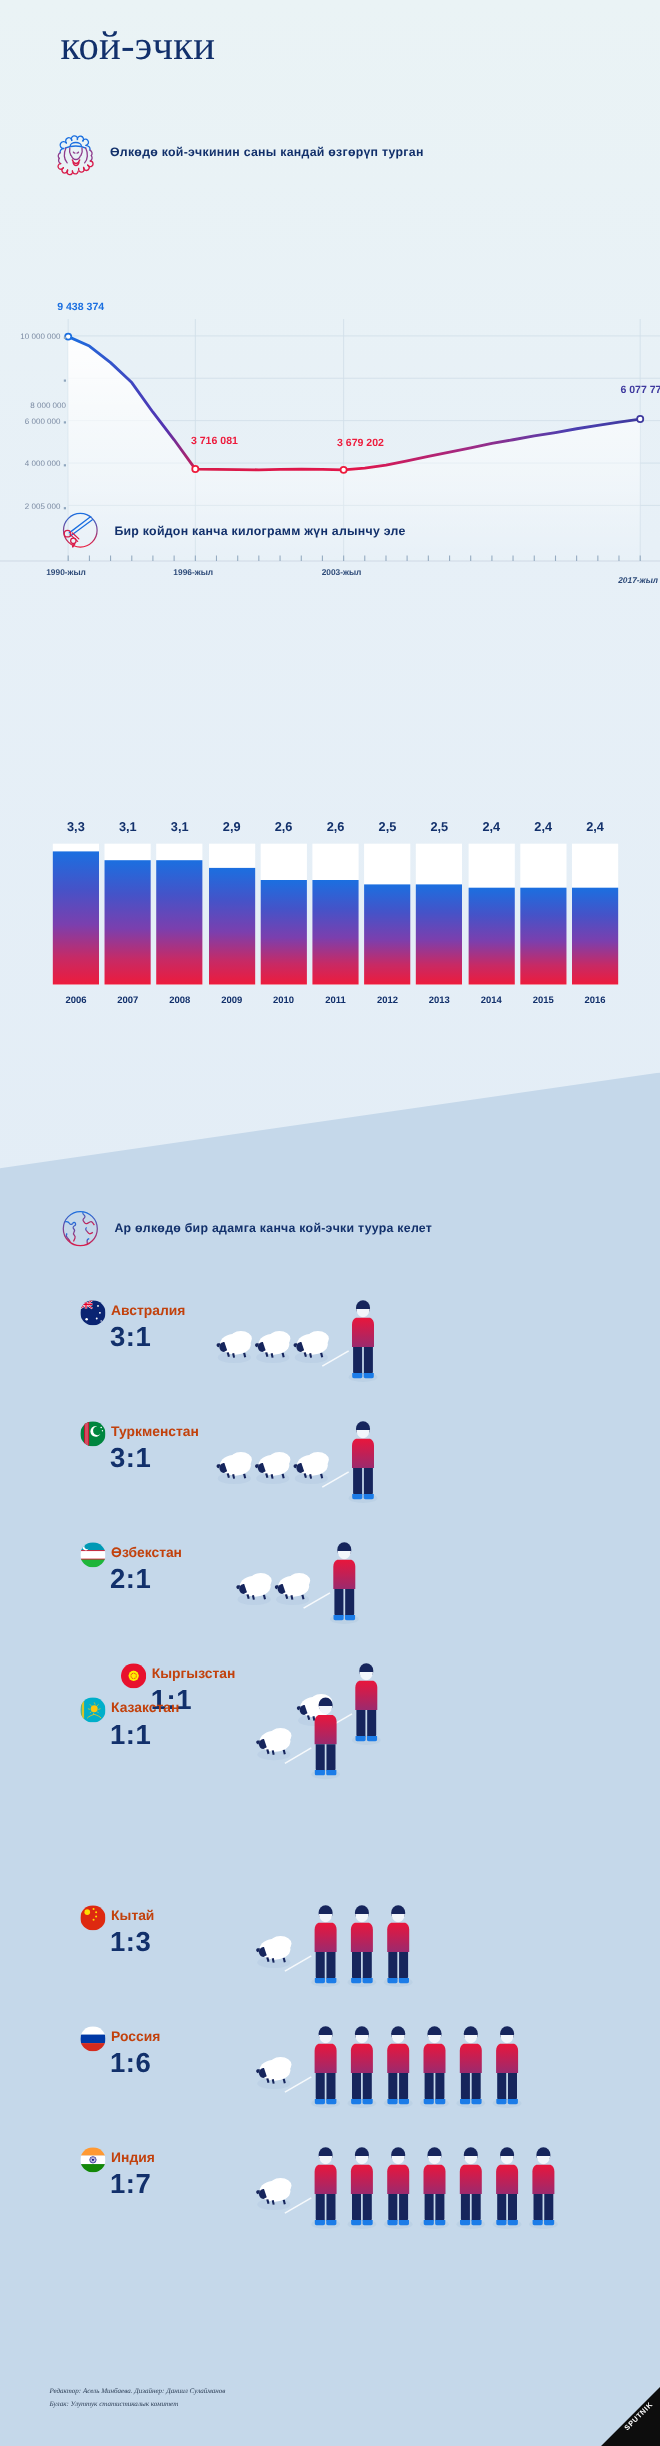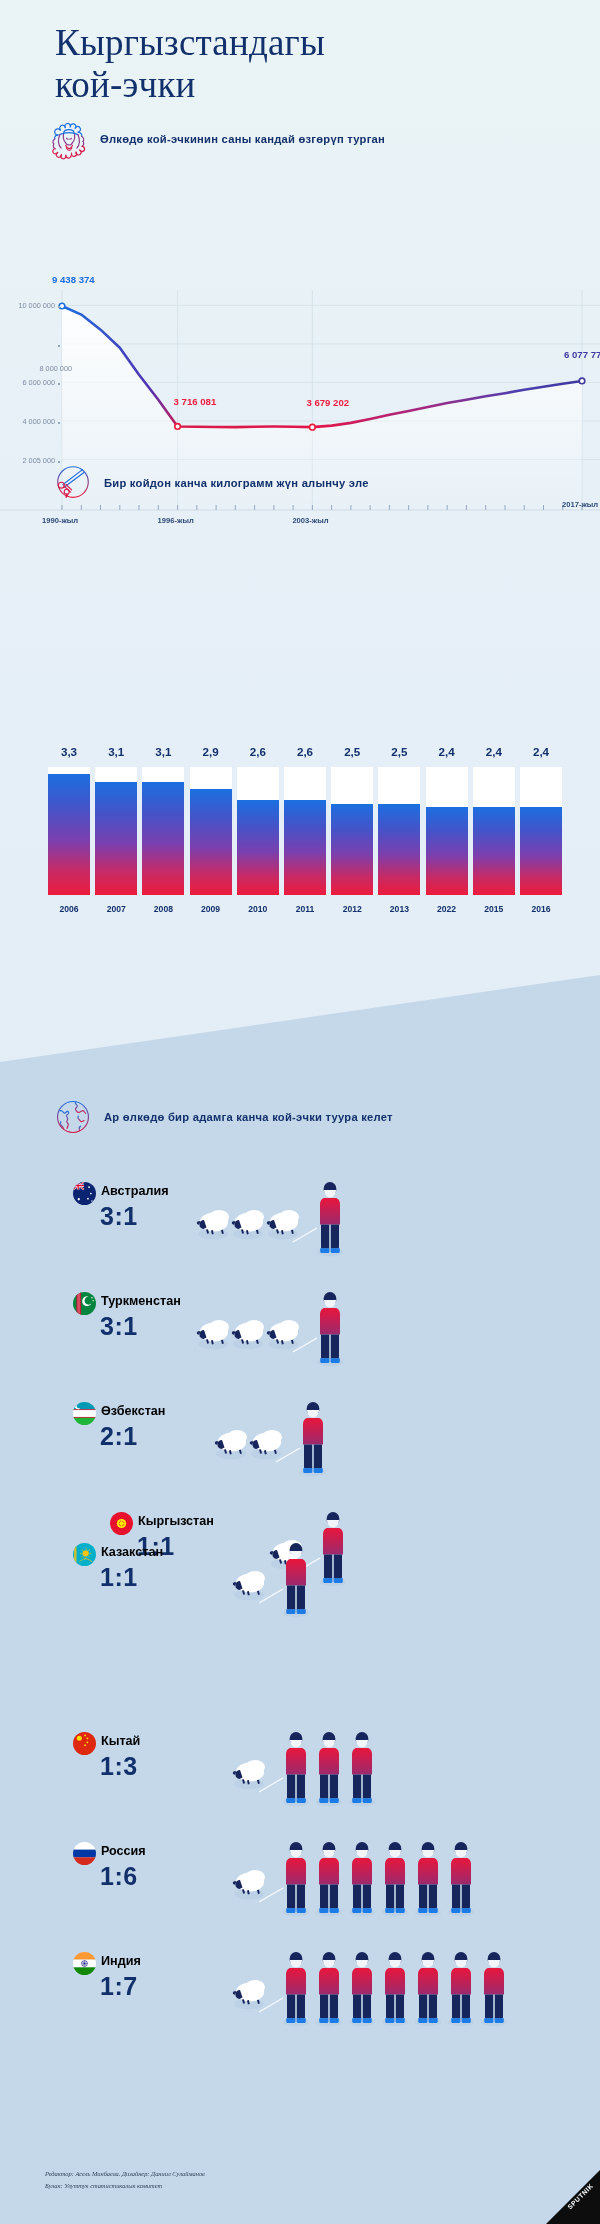--- a/index.html
+++ b/index.html
@@ -37,37 +37,36 @@
   .bval{position:absolute;font-size:11.6px;font-weight:bold;color:#12306b;text-align:center;}
   .bar{position:absolute;bottom:0;width:38px;background:#ffffff;
      box-shadow:0 0 0 0px rgba(0,0,0,0);}
   .bar .fill{position:absolute;left:0;right:0;bottom:0;
      background:linear-gradient(180deg,#1b6fe0 0%,#4553c8 28%,#7b3fae 55%,#c72a65 80%,#ed1b3c 100%);}
   .byear{position:absolute;font-size:8.6px;font-weight:bold;color:#12306b;text-align:center;}
 
   
   .crow{position:absolute;left:0;width:600px;height:110px;}
   .cflag{position:absolute;left:73px;top:6px;width:23px;height:23px;border-radius:50%;overflow:hidden;}
-  .cname{position:absolute;left:101px;top:8px;font-size:12.6px;font-weight:bold;color:#000000;white-space:nowrap;}
+  .cname{position:absolute;left:101px;top:8px;font-size:12.6px;font-weight:bold;color:#c2410c;white-space:nowrap;}
   .cratio{position:absolute;left:100px;top:26px;font-size:25px;font-weight:bold;color:#12306b;letter-spacing:.5px;}
   .figs{position:absolute;left:230px;top:0px;height:80px;}
 
   
   #footer{position:absolute;left:45px;top:2168px;font-size:6.4px;color:#2b3d55;
      font-family:"Liberation Serif", serif;font-style:italic;line-height:1.85;}
   #logo{position:absolute;right:0px;top:2170px;width:62px;height:54px;}
 </style>
 </head>
 <body>
 
 <div id="bg-top"></div>
 <div id="bg-bottom"></div>
 
 <div id="title">
-  <span class="l1">Кыргызстандагы</span>
   <span class="l2">кой-эчки</span>
 </div>
 
 <div class="sec-head" style="left:48px;top:118px;">
   <span class="sec-icon">
     <svg viewBox="0 0 44 44" width="42" height="42">
       <g fill="none" stroke-width="1.25" stroke-linecap="round">
         <g stroke="#1b6fe0">
           <path d="M13 12.5a3 3 0 1 1 5.2-2.6"></path>
             <path d="M18 10.2a3 3 0 1 1 5.6-1.2"></path>
@@ -164,32 +163,32 @@
       <line x1="582.0" y1="257" x2="582.0" y2="262" stroke="#8fa6bd" stroke-width="1"></line>
       <path d="M62.00 58.00 L81.26 66.57 L100.52 81.67 L119.78 99.78 L139.04 126.74 L158.30 151.78 L177.56 178.43 L196.81 178.74 L216.07 178.93 L235.33 179.13 L254.59 178.74 L273.85 178.55 L293.11 178.74 L312.37 179.14 L331.63 177.59 L350.89 174.89 L370.15 171.04 L389.41 166.80 L408.67 162.95 L427.93 159.10 L447.19 155.05 L466.44 151.78 L485.70 148.31 L504.96 145.23 L524.22 141.76 L543.48 138.68 L562.74 135.79 L582.00 132.95 L582.00 262 L62.00 262 Z" fill="url(#gFill)"></path>
       <path d="M62.00 58.00 L81.26 66.57 L100.52 81.67 L119.78 99.78 L139.04 126.74 L158.30 151.78 L177.56 178.43 L196.81 178.74 L216.07 178.93 L235.33 179.13 L254.59 178.74 L273.85 178.55 L293.11 178.74 L312.37 179.14 L331.63 177.59 L350.89 174.89 L370.15 171.04 L389.41 166.80 L408.67 162.95 L427.93 159.10 L447.19 155.05 L466.44 151.78 L485.70 148.31 L504.96 145.23 L524.22 141.76 L543.48 138.68 L562.74 135.79 L582.00 132.95 " fill="none" stroke="url(#gLine)" stroke-width="2.6" stroke-linecap="round" stroke-linejoin="round"></path>
       <circle cx="62.00" cy="58.00" r="2.8" fill="#ffffff" stroke="#1b6fe0" stroke-width="1.6"></circle>
       <circle cx="177.56" cy="178.43" r="2.8" fill="#ffffff" stroke="#ed1b3c" stroke-width="1.6"></circle>
       <circle cx="312.37" cy="179.14" r="2.8" fill="#ffffff" stroke="#ed1b3c" stroke-width="1.6"></circle>
       <circle cx="582.00" cy="132.95" r="2.8" fill="#ffffff" stroke="#3f3a9e" stroke-width="1.6"></circle>
     </svg>
     <div class="axlabel" style="left: 0px; width: 55px; top: 53.4px;">10 000 000</div>
     <div style="position: absolute; width: 2px; height: 2px; background: rgb(143, 166, 189); left: 58px; top: 58.4px;"></div>
-    <div class="axlabel" style="left: 17px; width: 55px; top: 91.9px; margin-top: 24px;">8 000 000</div>
+    <div class="axlabel" style="left: 5px; width: 55px; top: 91.9px; margin-top: 24px;">8 000 000</div>
     <div style="position: absolute; width: 2px; height: 2px; background: rgb(143, 166, 189); left: 58px; top: 96.9px;"></div>
     <div class="axlabel" style="left: 0px; width: 55px; top: 130.4px;">6 000 000</div>
     <div style="position: absolute; width: 2px; height: 2px; background: rgb(143, 166, 189); left: 58px; top: 135.4px;"></div>
     <div class="axlabel" style="left: 0px; width: 55px; top: 169px;">4 000 000</div>
     <div style="position: absolute; width: 2px; height: 2px; background: rgb(143, 166, 189); left: 58px; top: 174px;"></div>
     <div class="axlabel" style="left: 0px; width: 55px; top: 207.5px;">2 005 000</div>
     <div style="position: absolute; width: 2px; height: 2px; background: rgb(143, 166, 189); left: 58px; top: 212.5px;"></div>
     <div class="xlabel" style="left: 42px; top: 268px;">1990-жыл</div>
     <div class="xlabel" style="left: 157.6px; top: 268px;">1996-жыл</div>
     <div class="xlabel" style="left: 292.4px; top: 268px;">2003-жыл</div>
-    <div class="xlabel" style="left: 562px; top: 252px;">2017-жыл</div>
+    <div class="xlabel" style="left: 562px; top: 275px; font-style: italic;">2017-жыл</div>
     <div class="ptlabel" style="color: rgb(27, 111, 224); left: 52px; top: 26px;">9 438 374</div>
     <div class="ptlabel" style="color: rgb(237, 27, 60); left: 173.6px; top: 148.4px;">3 716 081</div>
     <div class="ptlabel" style="color: rgb(237, 27, 60); left: 306.4px; top: 149.1px;">3 679 202</div>
     <div class="ptlabel" style="color: rgb(63, 58, 158); left: 564px; top: 100.9px;">6 077 775</div>
   </div>
 
 <div class="sec-head" style="left:52px;top:462px;">
   <span class="sec-icon">
     <svg viewBox="0 0 44 44" width="42" height="42">
       <defs>
@@ -253,21 +252,21 @@
     <div class="byear" style="left: 331.2px; width: 42px; top: 159px;">2012</div>
     <div class="bval" style="left: 378.4px; width: 42px; top: 0px;">2,5</div>
     <div class="bar" style="left: 378.4px; width: 42px; height: 128px; top: 22px;">
       <div class="fill" style="height: 91.4px;"></div>
     </div>
     <div class="byear" style="left: 378.4px; width: 42px; top: 159px;">2013</div>
     <div class="bval" style="left: 425.6px; width: 42px; top: 0px;">2,4</div>
     <div class="bar" style="left: 425.6px; width: 42px; height: 128px; top: 22px;">
       <div class="fill" style="height: 87.8px;"></div>
     </div>
-    <div class="byear" style="left: 425.6px; width: 42px; top: 159px;">2022</div>
+    <div class="byear" style="left: 425.6px; width: 42px; top: 159px;">2014</div>
     <div class="bval" style="left: 472.8px; width: 42px; top: 0px;">2,4</div>
     <div class="bar" style="left: 472.8px; width: 42px; height: 128px; top: 22px;">
       <div class="fill" style="height: 87.8px;"></div>
     </div>
     <div class="byear" style="left: 472.8px; width: 42px; top: 159px;">2015</div>
     <div class="bval" style="left: 520px; width: 42px; top: 0px;">2,4</div>
     <div class="bar" style="left: 520px; width: 42px; height: 128px; top: 22px;">
       <div class="fill" style="height: 87.8px;"></div>
     </div>
     <div class="byear" style="left: 520px; width: 42px; top: 159px;">2016</div>

